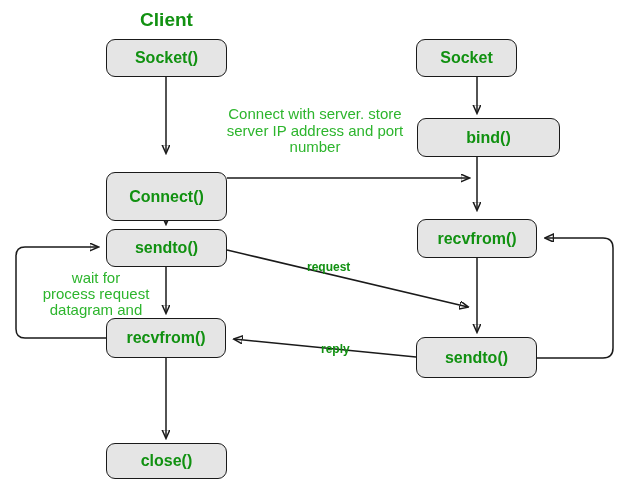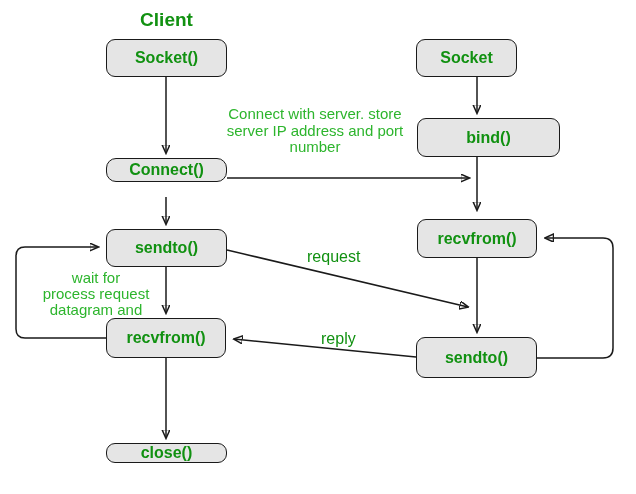--- a/index.html
+++ b/index.html
@@ -36,32 +36,33 @@
   }
   .note{
     position:absolute;
     text-align:center;
     color:var(--note-green);
   }
   .note-connect{left:208px;top:106px;width:214px;font-size:15px;line-height:16.5px;}
   .note-wait{left:36px;top:270px;width:120px;font-size:15px;line-height:16px;}
   .edge-label{
     position:absolute;
-    font-weight:normal;
-    font-size:16px;
+    font-weight:bold;
+    font-size:12px;
     color:var(--label-green);
+    margin-top:12px;
   }
   .edge-label-request{left:307px;top:248px;}
   .edge-label-reply{left:321px;top:330px;}
   
   .c-socket  {left:106px;top:39px; width:121px;height:38px;}
-  .c-connect {left:106px;top:158px;width:121px;height:24px;border-radius:10px;}
+  .c-connect {left:106px;top:172px;width:121px;height:49px;}
   .c-sendto  {left:106px;top:229px;width:121px;height:38px;}
   .c-recvfrom{left:106px;top:318px;width:120px;height:40px;}
-  .c-close   {left:106px;top:443px;width:121px;height:20px;}
+  .c-close   {left:106px;top:443px;width:121px;height:36px;}
   .s-socket  {left:416px;top:39px; width:101px;height:38px;}
   .s-bind    {left:417px;top:118px;width:143px;height:39px;}
   .s-recvfrom{left:417px;top:219px;width:120px;height:39px;}
   .s-sendto  {left:416px;top:337px;width:121px;height:41px;}
   .t-client{left:106px;top:9px;width:121px;}
   .t-server{left:417px;top:9px;width:120px;margin-top:28px;}
   svg line, svg path{stroke:var(--line-black);stroke-width:1.5;fill:none;}
 </style>
 </head>
 <body>

